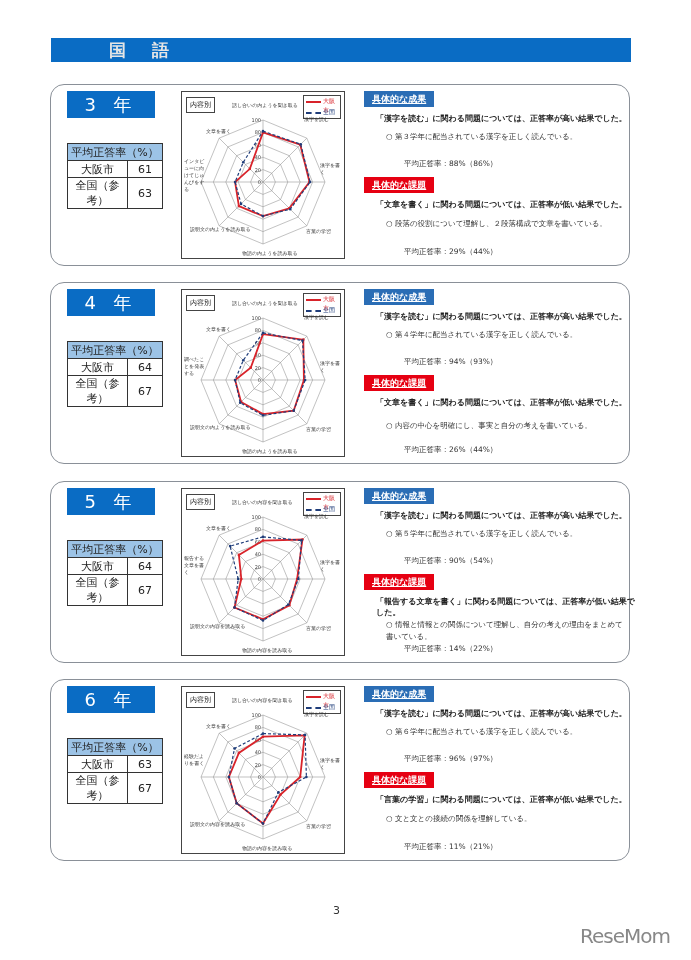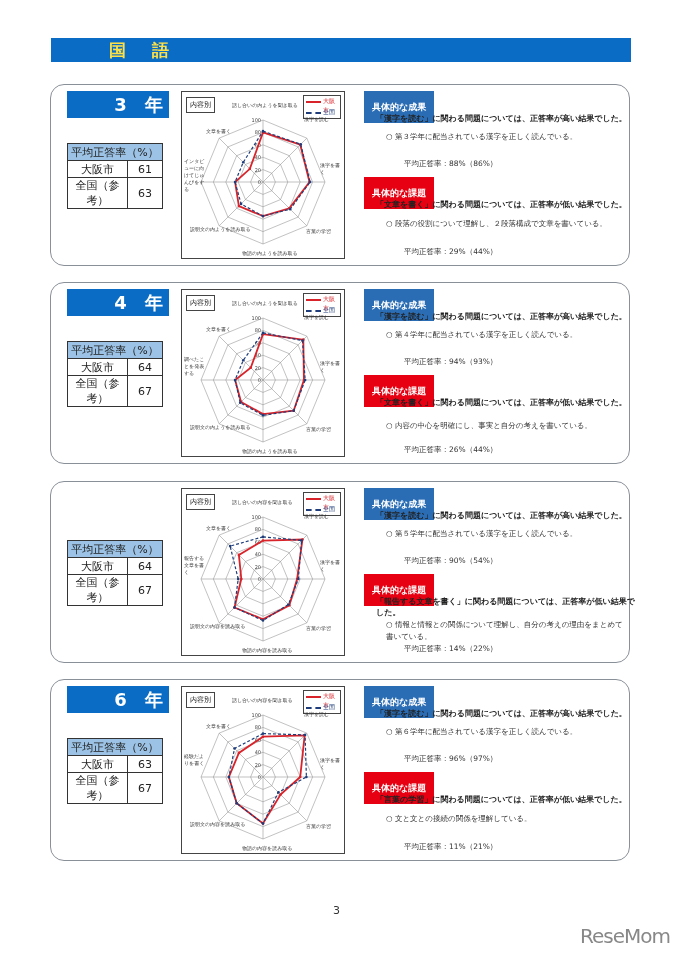--- a/index.html
+++ b/index.html
@@ -1,26 +1,26 @@
 <!DOCTYPE html>
 <html><head>
 <meta charset="utf-8">
 <style>
   html, body { margin:0; padding:0; background:#ffffff; }
   body { width:691px; height:960px; position:relative; overflow:hidden;
          font-family:"DejaVu Sans", sans-serif; color:#222; }
   .header { position:absolute; left:51px; top:38px; width:580px; height:24px;
-            background:#0a6cc4; color:#fde047; }
+            background:#0a6cc4; color:#e5e5e5; }
   .header .title { position:absolute; left:58px; top:0; line-height:24px; font-size:17px;
                    font-weight:bold; letter-spacing:26px; }
   .header .sub { position:absolute; right:22px; top:0; line-height:24px; font-size:12px; font-weight:bold; }
   .card { position:absolute; left:50px; width:578px; height:180px; border:1px solid #8a9098;
           border-radius:14px; background:#fff; }
-  .grade { position:absolute; left:16px; top:6px; width:102px; height:27px; background:#0a6cc4;
-           color:#fff; font-weight:bold; font-size:18px; text-align:right; line-height:27px;
+  .grade { position:absolute; left:16px; top:6px; width:88px; height:27px; background:#0a6cc4;
+           color:#fff; font-weight:normal; font-size:18px; text-align:center; line-height:27px;
            letter-spacing:6px; }
   table.avg { position:absolute; left:16px; top:58px; border-collapse:collapse; font-size:11px;
               width:96px; }
   table.avg td { border:1px solid #333; height:16px; padding:0 2px; }
   table.avg .h { background:#9cc3e6; text-align:center; }
   table.avg .n { text-align:center; width:30px; }
   table.avg .l { text-align:center; }
   .chart { position:absolute; left:130px; top:6px; width:162px; height:166px; border:1px solid #444;
            background:#fff; }
   .chart .tag { position:absolute; left:4px; top:5px; border:1px solid #444; font-size:7px;
@@ -30,21 +30,21 @@
   .chart .legend .row { height:11px; position:relative; }
   .chart .legend .sw { position:absolute; left:2px; top:5px; width:15px; height:0; }
   .chart .legend .sw.o { border-top:2px solid #d8232a; }
   .chart .legend .sw.n { border-top:2px dashed #1f3d7a; }
   .chart .legend .lbl { position:absolute; left:19px; top:1px; color:#d8232a; }
   .chart .legend .lbl.n { color:#1f3d7a; }
   .chart svg { position:absolute; left:0; top:0; }
   .ax { position:absolute; font-size:5px; color:#333; line-height:7px; }
   .right { position:absolute; left:313px; top:0; width:262px; }
   .badge { position:absolute; left:0; height:16px; line-height:16px; color:#fff; font-size:9px;
-           font-weight:bold; padding:8px 8px; }
+           font-weight:bold; padding:0 8px;text-decoration:underline; }
   .badge.blue { background:#2a6db5; }
   .badge.red { background:#e60012; }
   .bold { position:absolute; left:0; font-size:8px; font-weight:bold; width:262px; line-height:11px;margin-left:12px; }
   .item { position:absolute; left:22px; font-size:7.5px; width:240px; line-height:12px; color:#333; }
   .rate { position:absolute; left:40px; font-size:7.5px; color:#333; }
   .page { position:absolute; left:333px; top:904px; font-size:11px; color:#333; }
   .logo { position:absolute; left:580px; top:924px; font-size:20px; font-weight:normal; color:#888;
           letter-spacing:-1px; }
 </style>
 </head>
@@ -225,20 +225,21 @@
       <div class="bold" style="top:28px">「漢字を読む」に関わる問題については、正答率が高い結果でした。</div>
       <div class="item" style="top:46px">○ 第４学年に配当されている漢字を正しく読んでいる。</div>
       <div class="rate" style="top:74px">平均正答率：94%（93%）</div>
       <div class="badge red" style="top:92px">具体的な課題</div>
       <div class="bold" style="top:114px">「文章を書く」に関わる問題については、正答率が低い結果でした。</div>
       <div class="item" style="top:137px">○ 内容の中心を明確にし、事実と自分の考えを書いている。</div>
       <div class="rate" style="top:162px">平均正答率：26%（44%）</div>
     </div>
     </div>
     <div class="card" style="top: 481px;">
+    <div class="grade">5 年</div>
     <table class="avg">
       <tbody>
           <tr>
             <td class="h" colspan="2">平均正答率（%）</td>
           </tr>
       <tr>
             <td class="l">大阪市</td>
             <td class="n">64</td>
           </tr>
       <tr>

